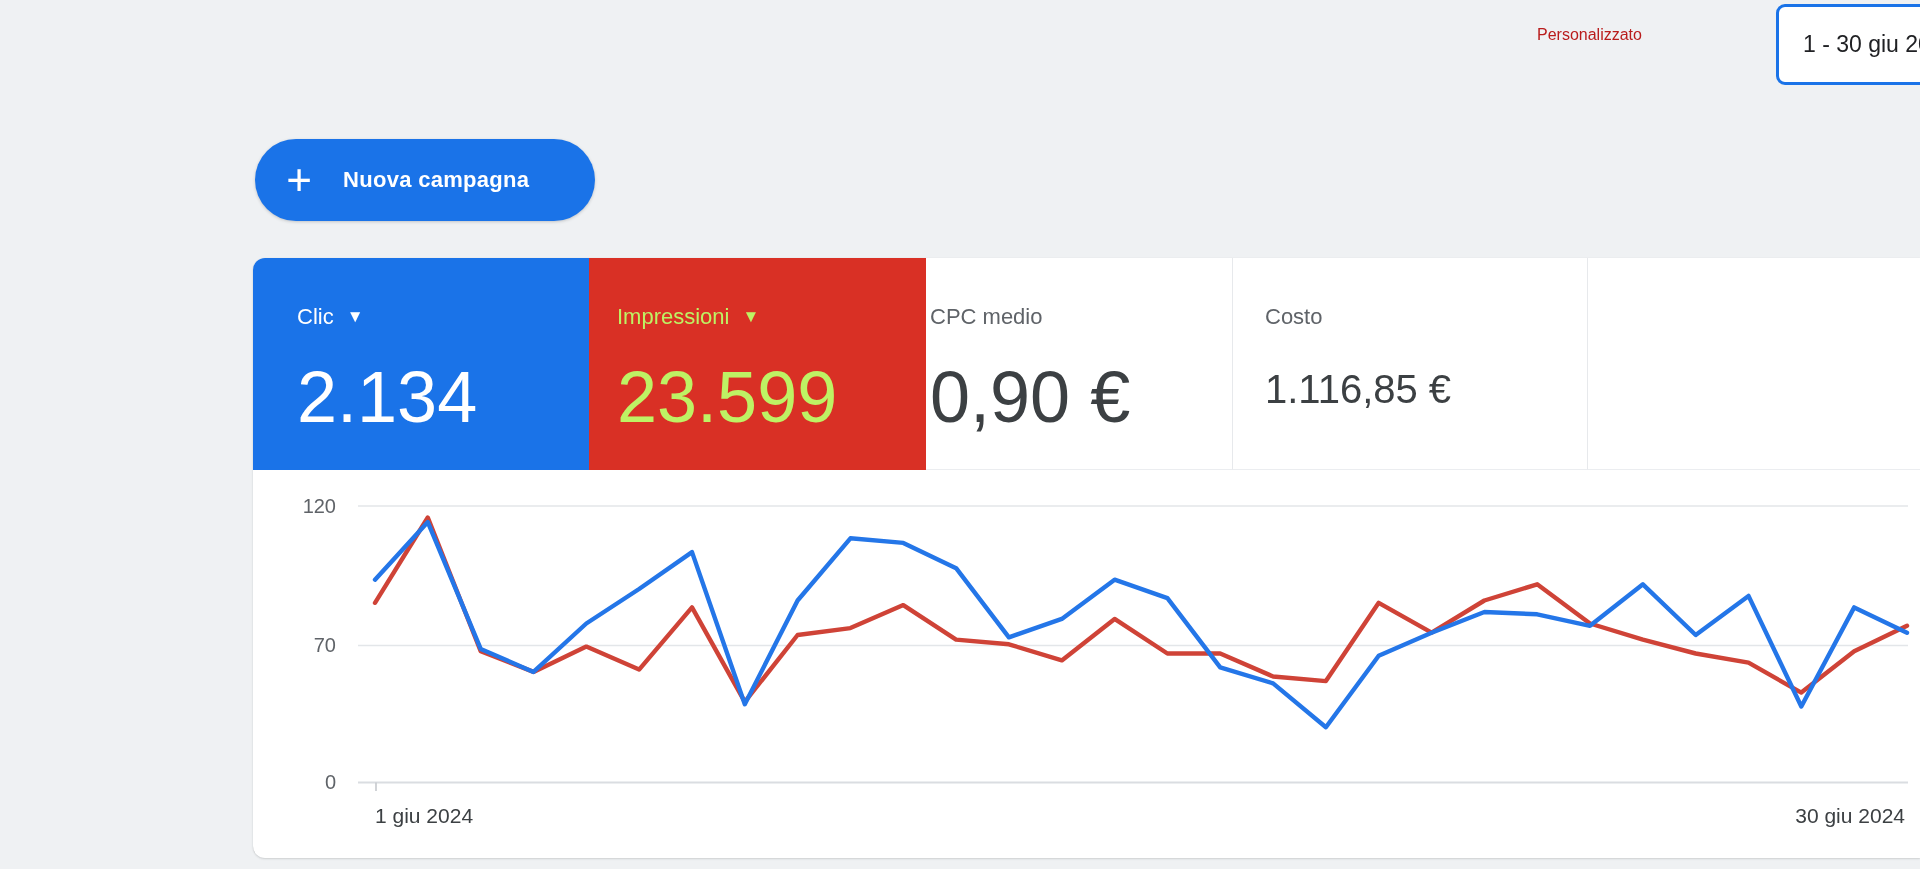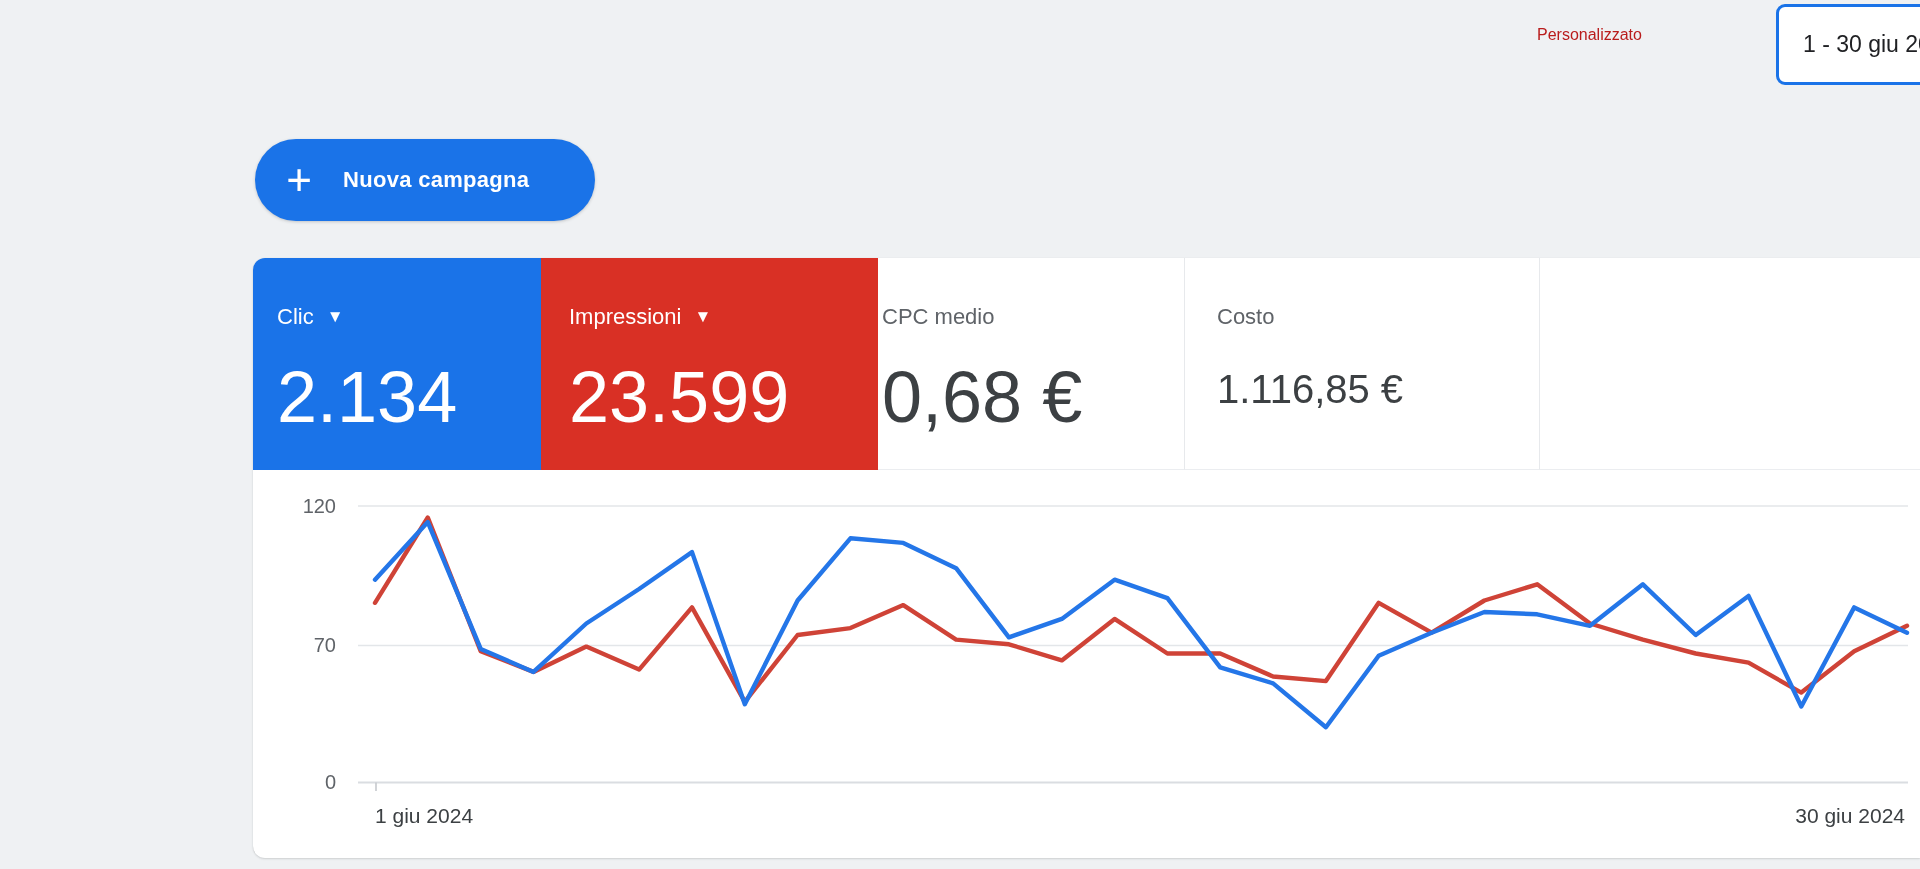--- a/index.html
+++ b/index.html
@@ -24,22 +24,22 @@
     align-items:center;cursor:pointer;}
   .download svg{width:34px;height:34px;display:block;}
   .download .lbl{margin-top:8px;font-size:21px;color:#5f6368;}
 
   
   .panel{position:absolute;left:253px;top:258px;width:1667px;height:600px;background:#fff;
     border-radius:12px 0 0 12px;box-shadow:0 1px 2px rgba(60,64,67,.18),0 0 1px rgba(60,64,67,.1);}
 
   .cards{display:flex;height:212px;}
   .card{box-sizing:border-box;height:212px;padding-top:46px;cursor:pointer;}
-  .card-blue{width:288px;border-radius:12px 0 0 0;color:#fff;padding-left:24px;}
-  .card-red{width:337px;color:#ffffff;padding-left:28px;}
+  .card-blue{width:336px;border-radius:12px 0 0 0;color:#fff;padding-left:44px;}
+  .card-red{width:337px;color:#bef264;padding-left:28px;}
   .card-plain{background:#fff;color:#3c4043;border-right:1px solid #e7e9ec;border-bottom:1px solid #ebedf0;}
   .card-cpc{width:307px;padding-left:4px;}
   .card-costo{width:355px;padding-left:32px;}
   .card-filler{flex:1;border-bottom:1px solid #ebedf0;}
   .card-label{font-size:22px;line-height:26px;display:flex;align-items:center;}
   .card-plain .card-label{color:#5f6368;}
   .arr{font-size:17px;margin-left:13px;}
   .card-value{font-size:72px;line-height:62px;margin-top:36px;font-weight:400;}
   .card-value.small{font-size:40px;line-height:42px;margin-top:38px;}
 
@@ -84,21 +84,21 @@
       <div class="card card-red" style="background: rgb(217, 48, 37);">
         <div class="card-label">
           <span>Impressioni</span>
           <span class="arr">▼</span>
         </div>
         <div class="card-value">23.599</div>
       </div>
 
       <div class="card card-plain card-cpc">
         <div class="card-label">CPC medio</div>
-        <div class="card-value">0,68 €</div>
+        <div class="card-value">0,90 €</div>
       </div>
 
       <div class="card card-plain card-costo">
         <div class="card-label">Costo</div>
         <div class="card-value small">1.116,85 €</div>
       </div>
 
       <div class="card-filler"></div>
     </div>
   </div>

